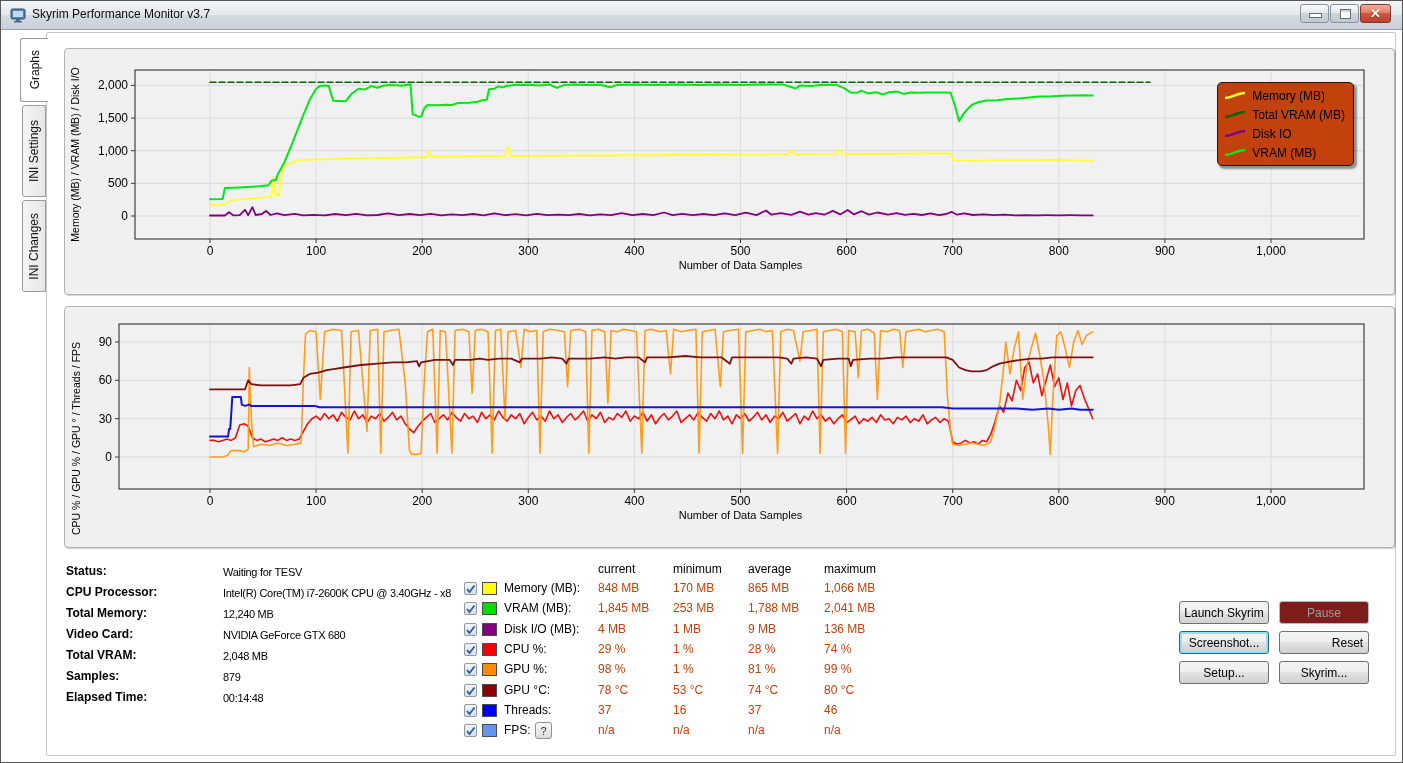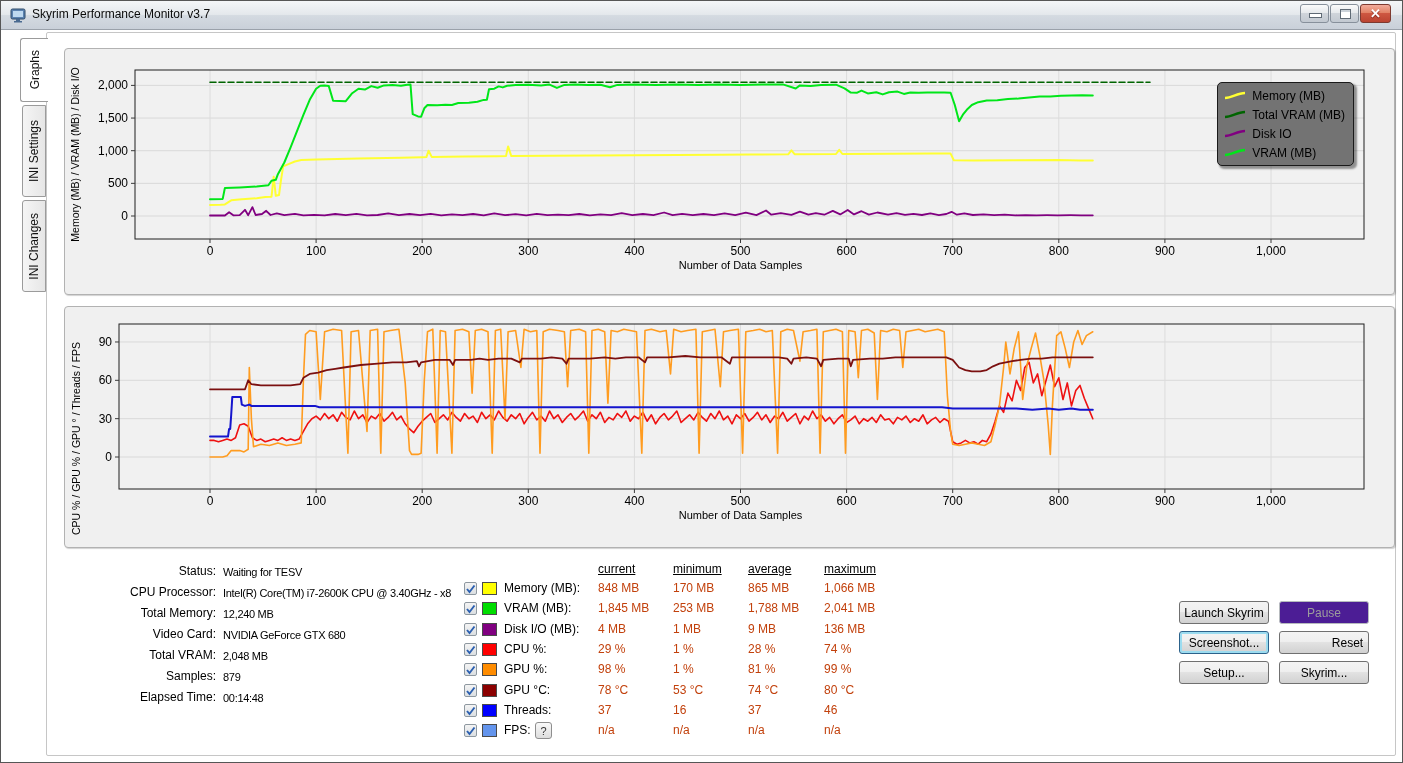--- a/index.html
+++ b/index.html
@@ -12,32 +12,32 @@
   .winbtn.close{background:linear-gradient(#F2AB9B,#E28366 45%,#CE5741 50%,#BB4431);border-color:#7D3A30;}
   .glyph-min{position:absolute;left:8px;bottom:4px;width:11px;height:3px;background:#fff;border:1px solid #5F6A75;}
   .glyph-max{position:absolute;left:9px;top:4px;width:9px;height:8px;background:#fff;border:1px solid #5F6A75;box-shadow:inset 0 2px #CBD2D9;}
   .glyph-x{position:absolute;width:100%;text-align:center;top:1px;font-size:13px;font-weight:bold;color:#fff;text-shadow:0 1px 1px #7A2018;}
   #pageborder{position:absolute;left:45px;top:31px;width:1348px;height:722px;border:1px solid #C6C6C6;border-radius:2px;}
   .tab{position:absolute;left:21px;width:24px;background:linear-gradient(90deg,#F5F5F5,#E6E6E6);border:1px solid #9B9B9B;border-radius:3px 0 0 3px;display:flex;align-items:center;justify-content:center;box-sizing:border-box;}
   .tab span{writing-mode:vertical-rl;transform:rotate(180deg);font-size:12px;color:#111;white-space:nowrap;}
   .tab.selected{left:19px;width:28px;background:#fff;border-right:none;z-index:3;}
   .chart{position:absolute;background:#F0F0F0;border:1px solid #B2B2B2;border-radius:4px;box-shadow:1px 1px 1px rgba(0,0,0,0.18);}
   .chart svg{display:block;font-family:"Liberation Sans",sans-serif;}
-  .legend{position:absolute;background:#737373;border:1.5px solid #1A1A1A;border-radius:5px;box-shadow:2.5px 2.5px 2px rgba(0,0,0,0.4);padding:3px 8px 3px 6px;}
+  .legend{position:absolute;background:#c2410c;border:1.5px solid #1A1A1A;border-radius:5px;box-shadow:2.5px 2.5px 2px rgba(0,0,0,0.4);padding:3px 8px 3px 6px;}
   .legend .li{display:flex;align-items:center;gap:6px;height:19px;}
   .legend .li span{font-size:12px;color:#000;white-space:nowrap;}
-  .srow-label{position:absolute;left:65px;width:150px;font-weight:normal;font-size:12px;text-align:right;color:#000;white-space:nowrap;}
+  .srow-label{position:absolute;left:65px;width:150px;font-weight:bold;font-size:12px;color:#000;white-space:nowrap;}
   .srow-value{position:absolute;left:222px;font-size:11px;letter-spacing:-0.3px;color:#000;white-space:nowrap;padding-top:1.5px;}
-  .th{position:absolute;font-size:12px;color:#000;text-decoration:underline;}
+  .th{position:absolute;font-size:12px;color:#000;}
   .cb{position:absolute;width:13px;height:13px;border:1px solid #8E98A0;border-radius:2px;background:linear-gradient(#F4F4F4,#DBDFE2);box-sizing:border-box;}
   .sw{position:absolute;width:15px;height:13px;border:1px solid #4A4A4A;box-sizing:border-box;}
   .tl{position:absolute;font-size:12px;color:#000;white-space:nowrap;}
   .tv{position:absolute;font-size:12px;color:#c2410c;white-space:nowrap;text-align:right;}
   .btn{position:absolute;width:90px;height:23px;border:1px solid #707070;border-radius:3px;background:linear-gradient(#F4F4F4,#EFEFEF 45%,#E2E2E2 50%,#D1D1D1);font-size:12px;display:flex;align-items:center;justify-content:center;color:#000;box-sizing:border-box;}
-  .btn.disabled{color:#9C9C9C;border-color:#B7BBBE;background:#4c1d95;}
+  .btn.disabled{color:#9C9C9C;border-color:#B7BBBE;background:#7f1d1d;}
   .btn.focused{border-color:#2C628B;box-shadow:inset 0 0 0 2px #9CDCF0;}
   .help{position:absolute;width:17px;height:17px;border:1px solid #8E8E8E;border-radius:3px;background:linear-gradient(#F9F9F9,#DDDDDD);font-size:11px;color:#333;display:flex;align-items:center;justify-content:center;box-sizing:border-box;}
 </style>
 </head>
 <body>
 
 <div id="window">
   <div id="titlebar">
     <svg id="app-icon" viewBox="0 0 16 16">
       <rect x="1" y="2" width="14" height="10" rx="1.5" fill="#5B82B0" stroke="#2F4A68" stroke-width="1"></rect>

